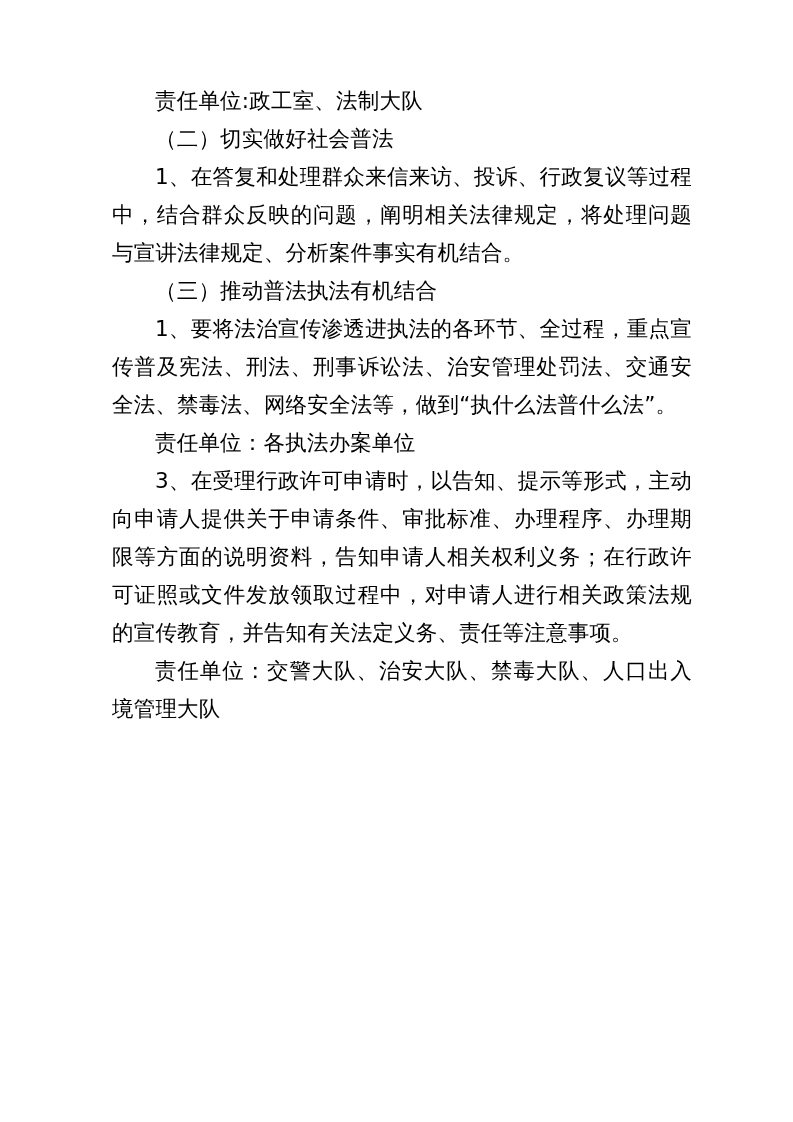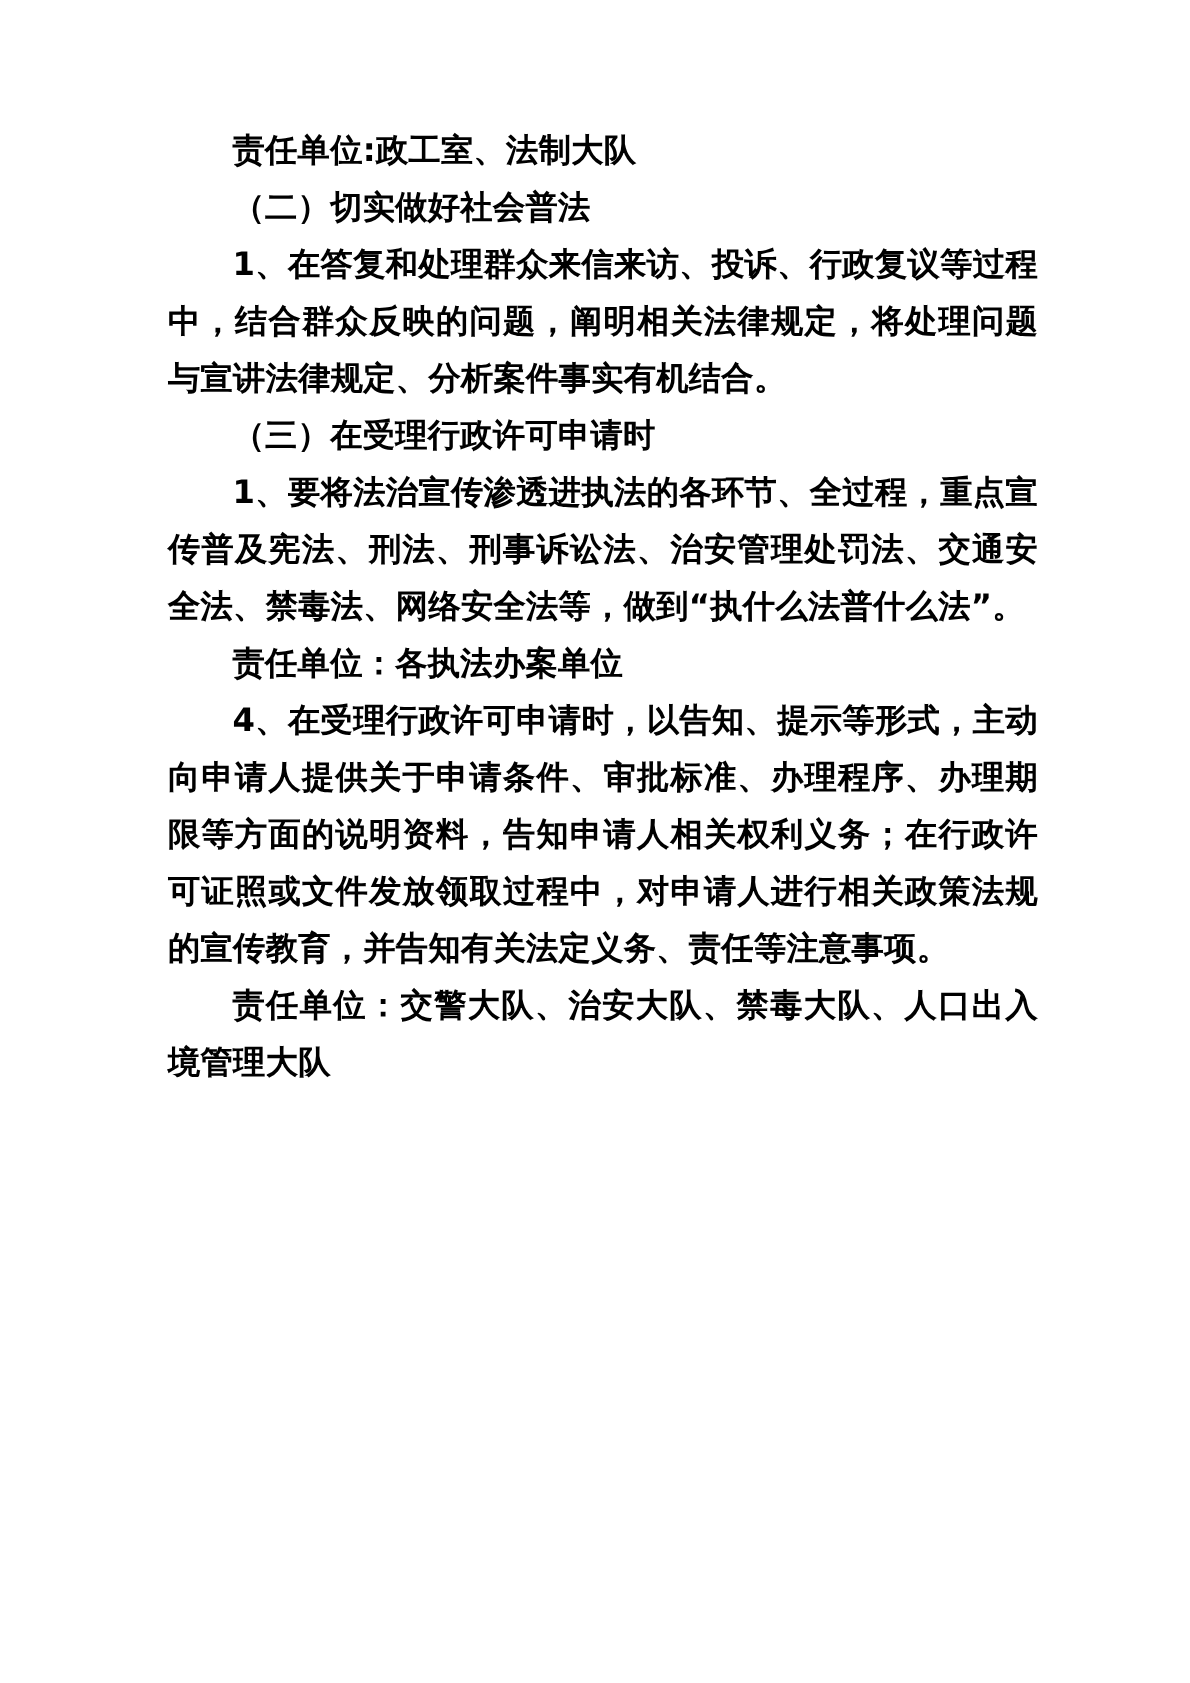--- a/index.html
+++ b/index.html
@@ -29,40 +29,40 @@
     top: 82px;
     width: 580px;
   }
   p {
     margin: 0 0 0 0;
     font-size: 21.5px;
     line-height: 38px;
     text-align: justify;
     text-justify: inter-ideograph;
     letter-spacing: 0.2px;
-    font-weight: 700;
+    font-weight: 400;
     font-family: "DejaVu Sans", "Liberation Sans", sans-serif;
   }
   p.indent {
     text-indent: 43px;
   }
   p.heading {
     text-indent: 43px;
-    font-weight: 700;
+    font-weight: 400;
   }
 </style>
 </head>
 <body>
 
 <div class="page">
   <div class="content">
 
     <p class="indent">责任单位:政工室、法制大队</p>
     <p class="heading">（二）切实做好社会普法</p>
     <p class="indent">1、在答复和处理群众来信来访、投诉、行政复议等过程中，结合群众反映的问题，阐明相关法律规定，将处理问题与宣讲法律规定、分析案件事实有机结合。</p>
-    <p class="heading">（三）在受理行政许可申请时</p>
+    <p class="heading">（三）推动普法执法有机结合</p>
     <p class="indent">1、要将法治宣传渗透进执法的各环节、全过程，重点宣传普及宪法、刑法、刑事诉讼法、治安管理处罚法、交通安全法、禁毒法、网络安全法等，做到“执什么法普什么法”。</p>
     <p class="indent">责任单位：各执法办案单位</p>
-    <p class="indent">4、在受理行政许可申请时，以告知、提示等形式，主动向申请人提供关于申请条件、审批标准、办理程序、办理期限等方面的说明资料，告知申请人相关权利义务；在行政许可证照或文件发放领取过程中，对申请人进行相关政策法规的宣传教育，并告知有关法定义务、责任等注意事项。</p>
+    <p class="indent">3、在受理行政许可申请时，以告知、提示等形式，主动向申请人提供关于申请条件、审批标准、办理程序、办理期限等方面的说明资料，告知申请人相关权利义务；在行政许可证照或文件发放领取过程中，对申请人进行相关政策法规的宣传教育，并告知有关法定义务、责任等注意事项。</p>
     <p class="indent">责任单位：交警大队、治安大队、禁毒大队、人口出入境管理大队</p>
 
   </div>
 </div>
 
 </body></html>

